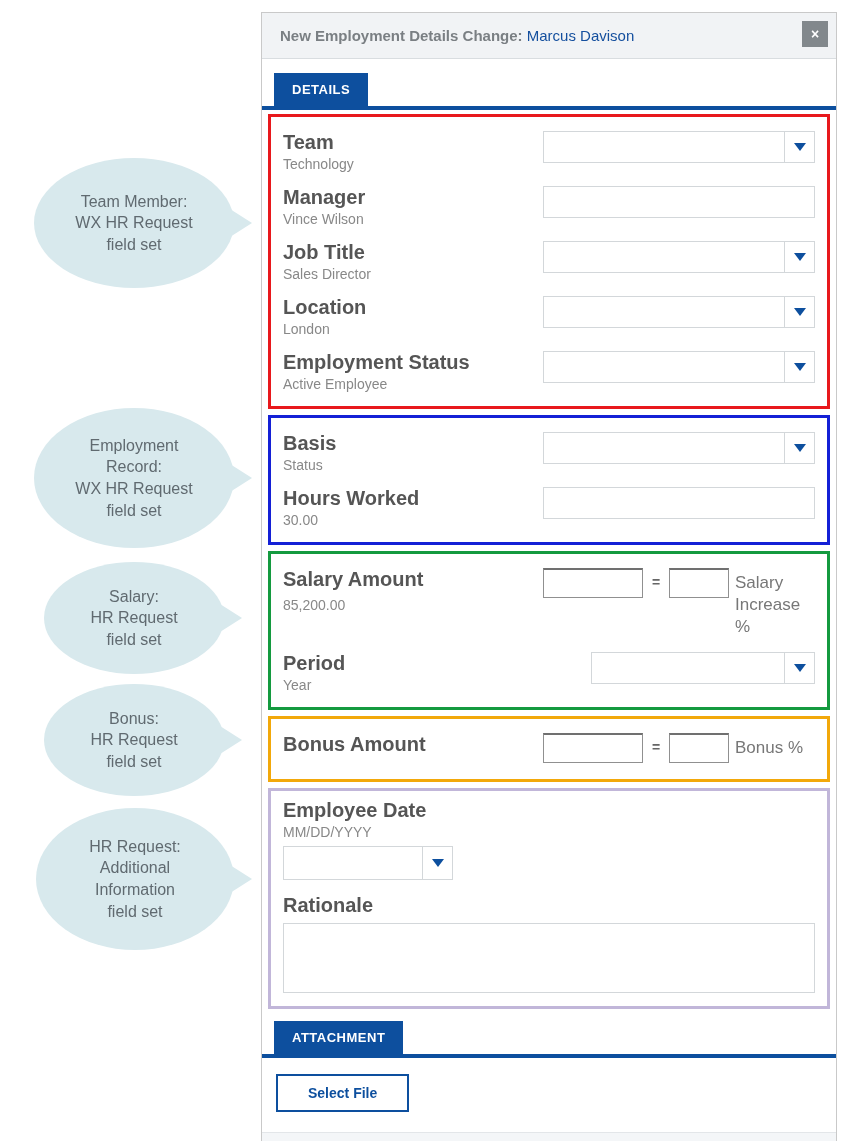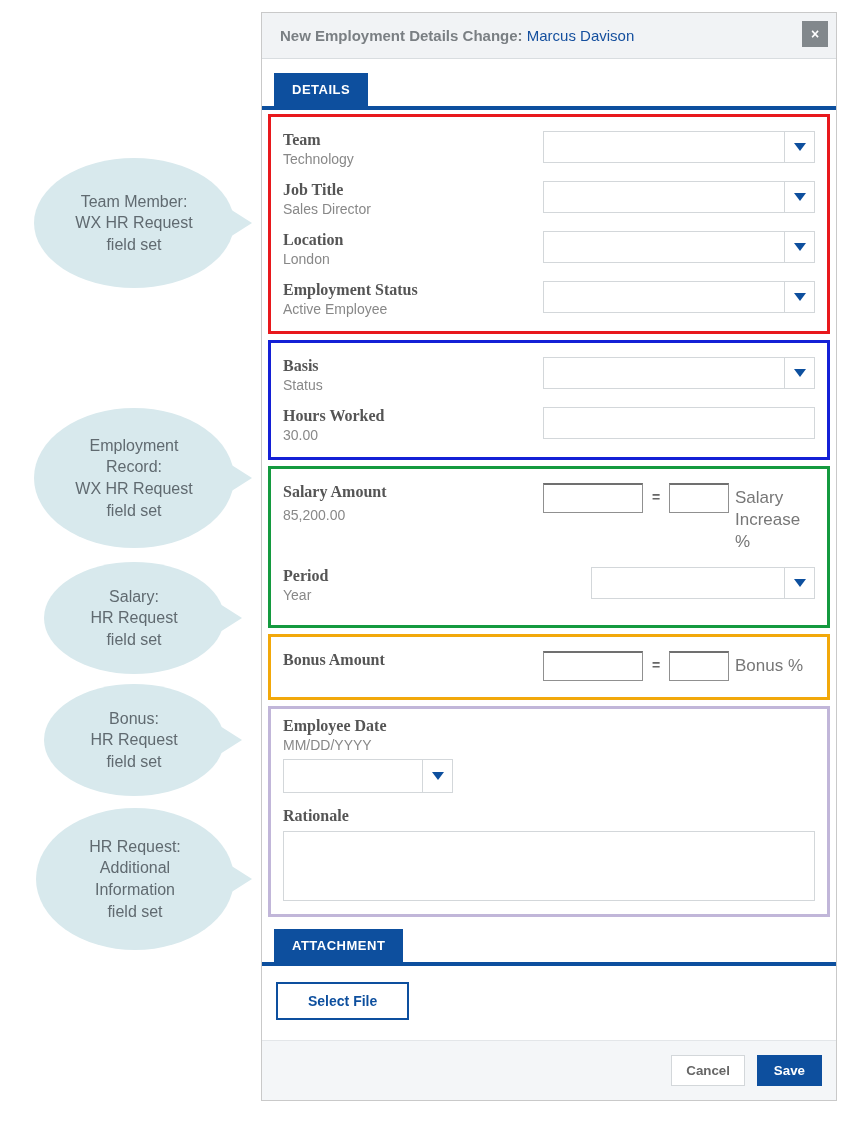--- a/index.html
+++ b/index.html
@@ -106,21 +106,21 @@
   }
   .block.red   { border-color: #e8181c; }
   .block.blue  { border-color: #1420d6; }
   .block.green { border-color: #149a3f; }
   .block.amber { border-color: #f2a80a; }
   .block.lilac { border-color: #c1b6d9; }
 
   .field { margin: 6px 0 14px 0; display: flex; }
   .field-left { flex: 0 0 260px; }
   .field-right { flex: 1; display: flex; align-items: flex-start; gap: 6px; }
-  .label { font-weight: 700; color: #555; font-size: 16px; font-family: Liberation Serif, serif; }
+  .label { font-weight: 700; color: #555; font-size: 20px; }
   .value { color: #888; font-size: 14px; margin-top: 2px; }
 
   .input, .select {
     height: 32px;
     border: 1px solid #d3d7da;
     background: #fff;
     width: 100%;
   }
   .select { position: relative; }
   .select .caret, .date-combo .caret {
@@ -252,20 +252,29 @@
           <div class="select">
             <div class="caret">
                 <svg viewBox="0 0 12 8">
                   <polygon points="0,0 12,0 6,8"></polygon>
                 </svg>
               </div>
           </div>
         </div>
       </div>
 
+      <div class="field">
+        <div class="field-left">
+          <div class="label">Manager</div>
+          <div class="value">Vince Wilson</div>
+        </div>
+        <div class="field-right">
+          <div class="input"></div>
+        </div>
+      </div>
 
       <div class="field">
         <div class="field-left">
           <div class="label">Job Title</div>
           <div class="value">Sales Director</div>
         </div>
         <div class="field-right">
           <div class="select">
             <div class="caret">
                 <svg viewBox="0 0 12 8">
@@ -344,21 +353,21 @@
           <div class="label">Salary Amount</div>
           <div class="value" style="margin-top:6px;">85,200.00</div>
         </div>
         <div class="field-right">
           <div class="mid-input"></div>
           <div class="eq">=</div>
           <div class="small-input"></div>
           <div class="trail-label" style="width:60px;">Salary Increase %</div>
         </div>
       </div>
-      <div class="field" style="margin-bottom:12px;gap:48px;">
+      <div class="field" style="margin-bottom:4px;gap:48px;">
         <div class="field-left">
           <div class="label">Period</div>
           <div class="value">Year</div>
         </div>
         <div class="field-right">
           <div class="select">
             <div class="caret">
                 <svg viewBox="0 0 12 8">
                   <polygon points="0,0 12,0 6,8"></polygon>
                 </svg>

